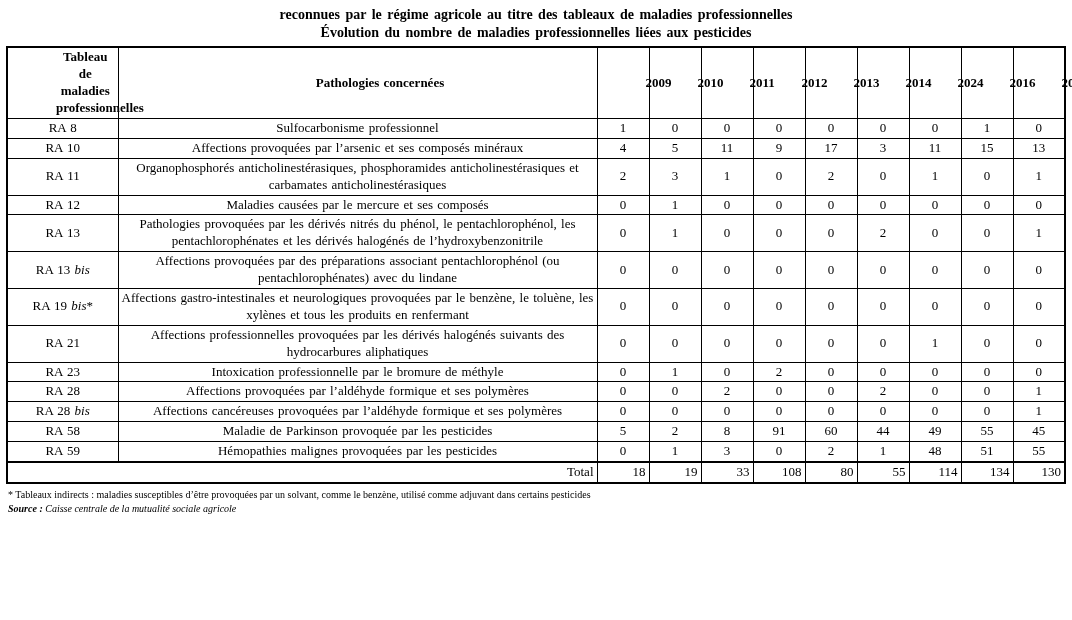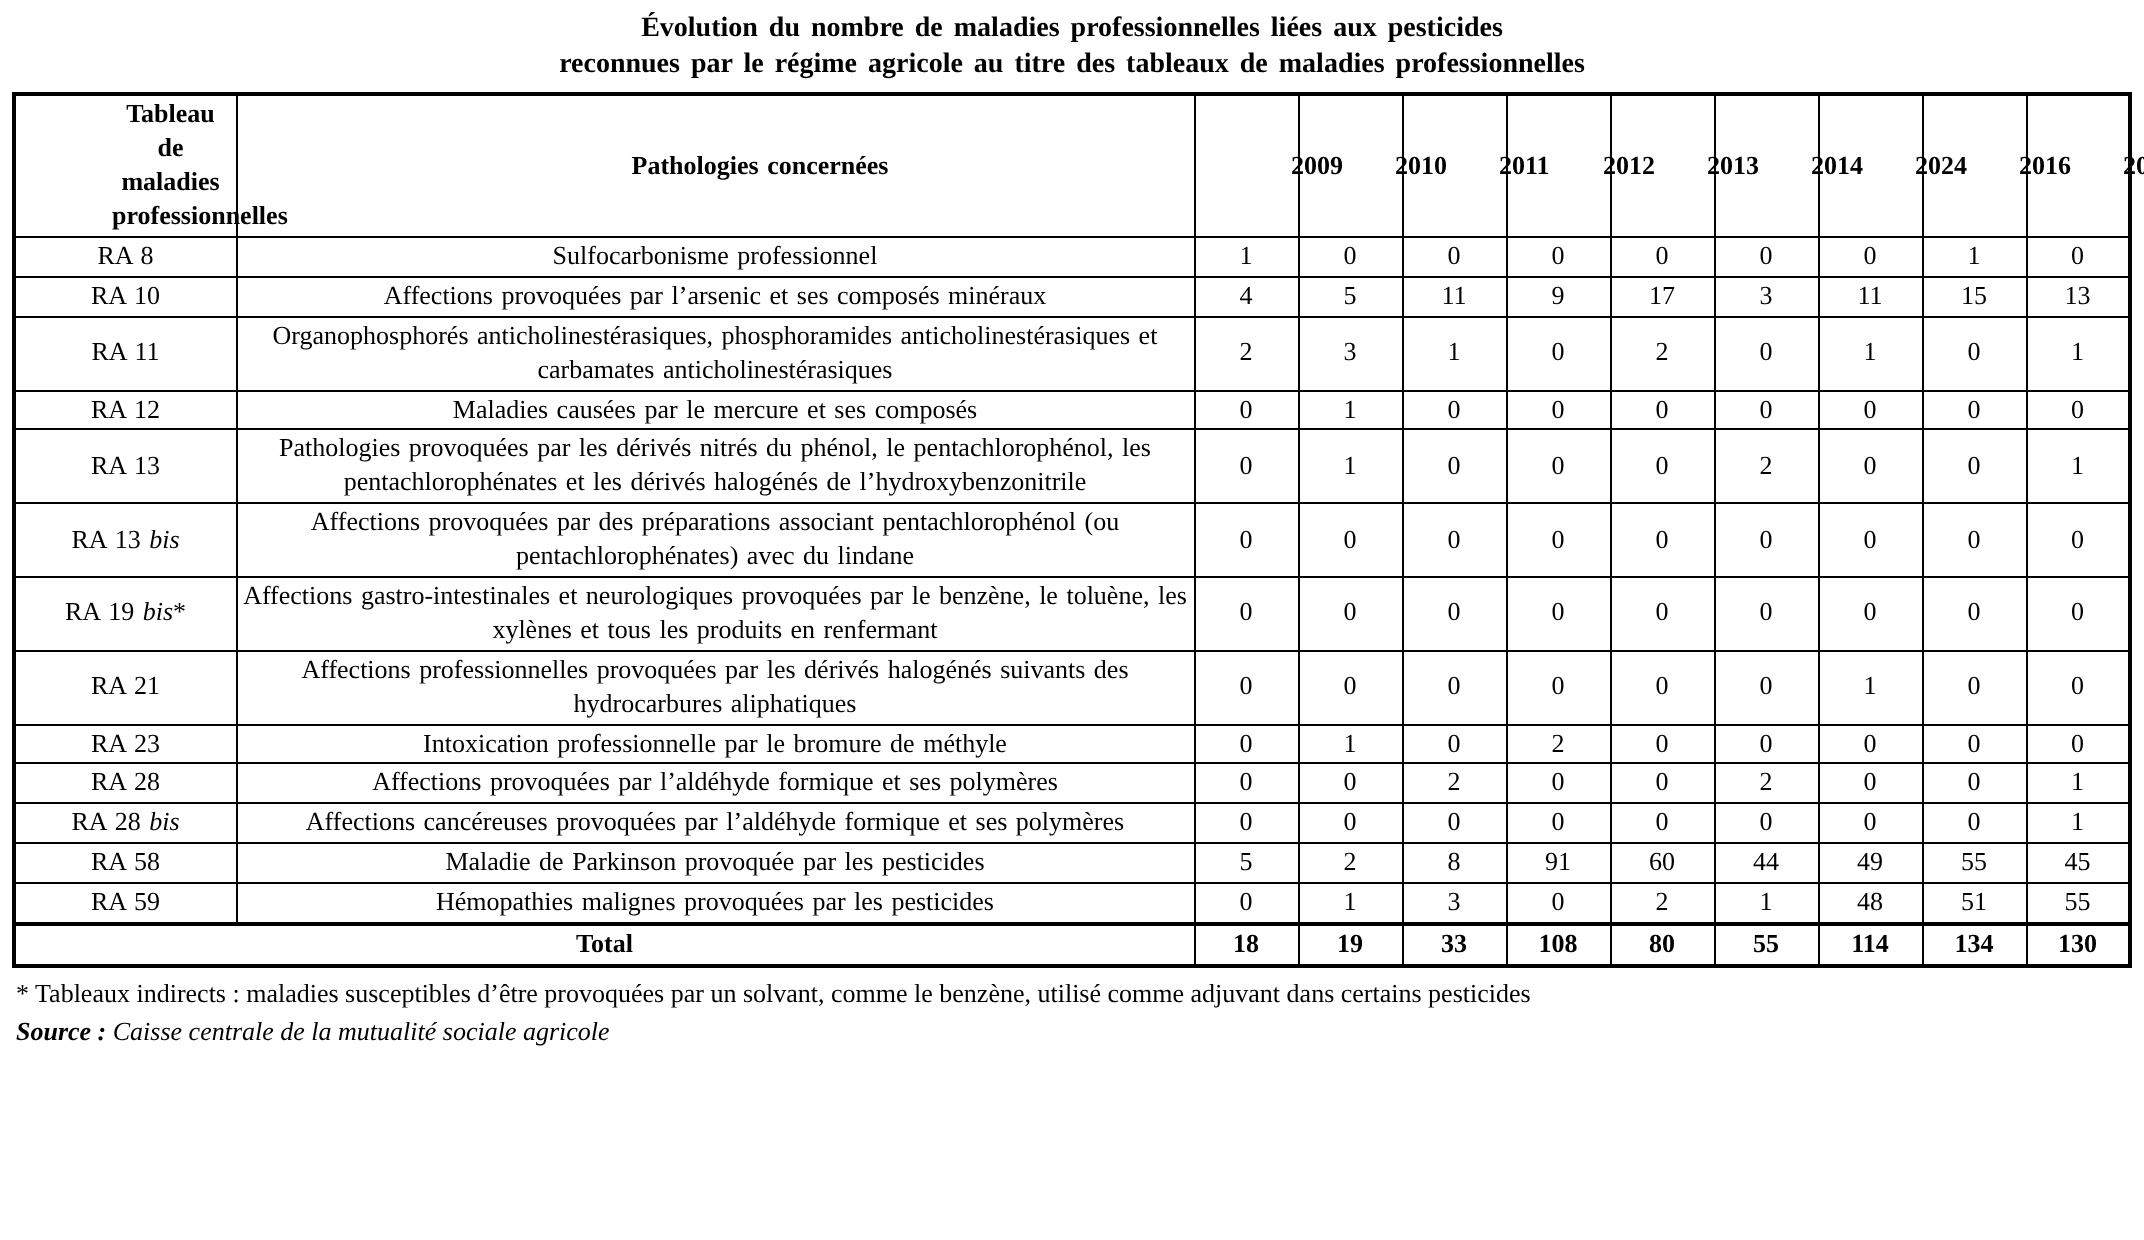--- a/index.html
+++ b/index.html
@@ -38,41 +38,42 @@
     line-height: 1.3;
     padding: 1px 3px;
     word-spacing: 1px;
   }
   table.mp-table thead th {
     font-weight: bold;
     height: 54px;
     padding-left: 48px;
   }
   tr[data-name="total-row"] td {
-    font-weight: bold;
+    font-weight: normal;
     border-top: 2px solid #000;
+    text-align: right;
   }
   .notes {
     margin: 4px 0 0 8px;
-    font-size: 13px;
+    font-size: 10px;
     line-height: 1.45;
   }
   .source-line {
     font-style: italic;
   }
   .source-line .src-label {
     font-weight: bold;
   }
 </style>
 </head>
 <body>
 
 <div class="title-block" data-name="document-title">
+  <div data-name="title-line-2">reconnues par le régime agricole au titre des tableaux de maladies professionnelles</div>
   <div data-name="title-line-1">Évolution du nombre de maladies professionnelles liées aux pesticides</div>
-  <div data-name="title-line-2">reconnues par le régime agricole au titre des tableaux de maladies professionnelles</div>
 </div>
 
 <table class="mp-table" data-name="mp-table">
   <colgroup data-name="column-widths">
     <col style="width:111px">
     <col style="width:479px">
     <col style="width:52px">
       <col style="width:52px">
       <col style="width:52px">
     <col style="width:52px">

